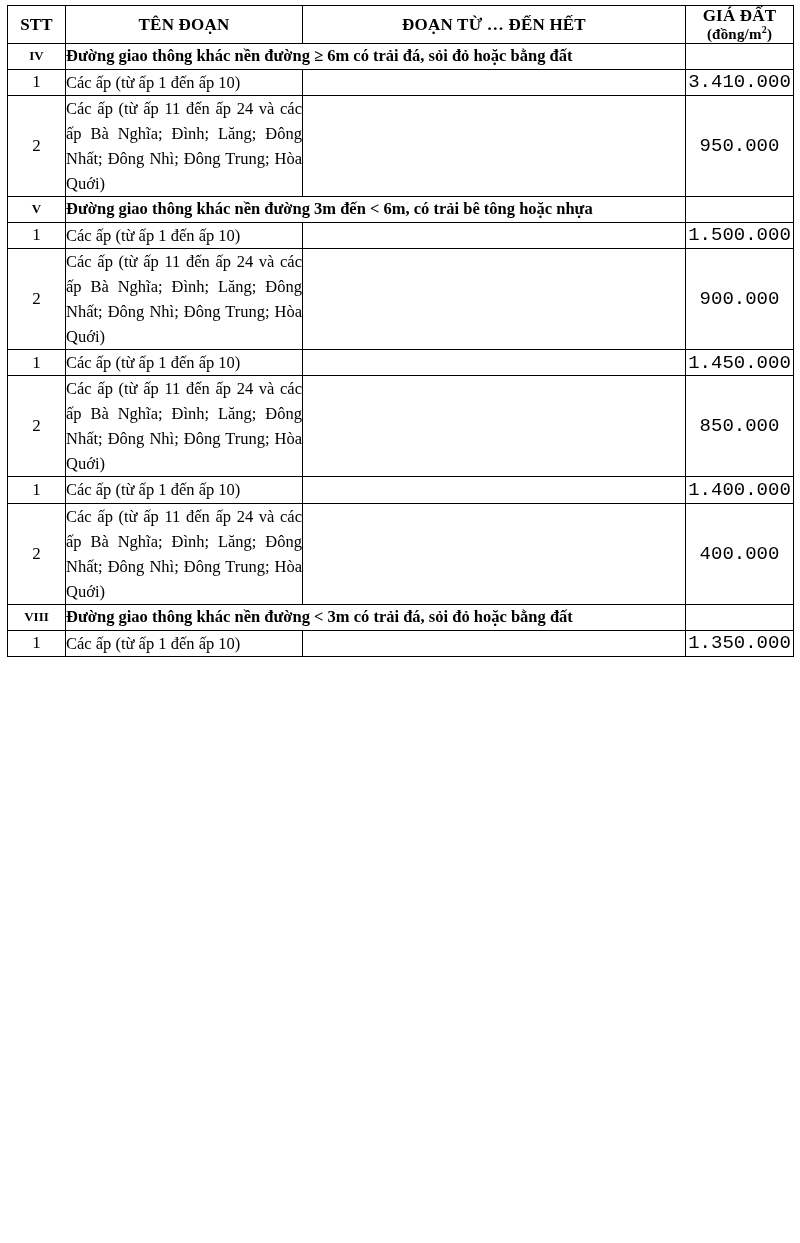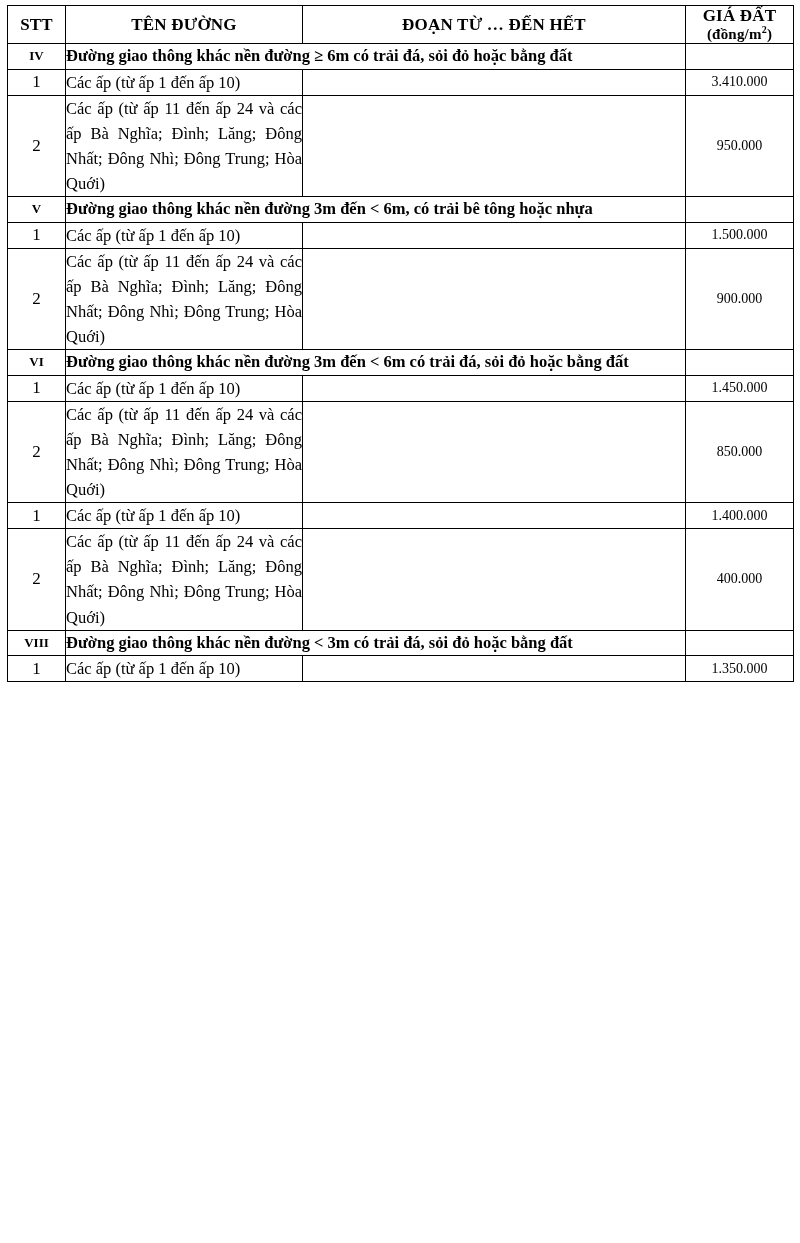--- a/index.html
+++ b/index.html
@@ -94,41 +94,42 @@
     text-align: justify;
     text-align-last: left;
   }
 
   .cell-segment {
     text-align: center;
   }
 
   .cell-price {
     text-align: center;
-    font-size: 14px;
+    font-size: 19px;
     white-space: nowrap;
+    font-family: Liberation Mono, monospace;
   }
 </style>
 </head>
 <body>
 
 <div class="page">
 
   <table class="price-table">
     <colgroup>
       <col class="c-stt">
       <col class="c-name">
       <col class="c-segment">
       <col class="c-price">
     </colgroup>
 
     <thead>
       <tr>
         <th>STT</th>
-        <th>TÊN ĐƯỜNG</th>
+        <th>TÊN ĐOẠN</th>
         <th>ĐOẠN TỪ … ĐẾN HẾT</th>
         <th>
           <span>GIÁ ĐẤT</span>
           <span class="hdr-sub">(đồng/m<sup>2</sup>)</span>
         </th>
       </tr>
     </thead>
 
     <tbody id="table-body">
         <tr>
@@ -159,25 +160,20 @@
           <td class="cell-segment"></td>
           <td class="cell-price">1.500.000</td>
         </tr>
         <tr>
           <td class="cell-stt">2</td>
           <td class="cell-name">Các ấp (từ ấp 11 đến ấp 24 và các ấp Bà Nghĩa; Đình; Lăng; Đông Nhất; Đông Nhì; Đông Trung; Hòa Quới)</td>
           <td class="cell-segment"></td>
           <td class="cell-price">900.000</td>
         </tr>
         <tr>
-          <td class="cell-stt roman">VI</td>
-          <td colspan="2" class="cell-section justify">Đường giao thông khác nền đường 3m đến &lt; 6m có trải đá, sỏi đỏ hoặc bằng đất</td>
-          <td class="cell-price"></td>
-        </tr>
-        <tr>
           <td class="cell-stt">1</td>
           <td class="cell-name">Các ấp (từ ấp 1 đến ấp 10)</td>
           <td class="cell-segment"></td>
           <td class="cell-price">1.450.000</td>
         </tr>
         <tr>
           <td class="cell-stt">2</td>
           <td class="cell-name">Các ấp (từ ấp 11 đến ấp 24 và các ấp Bà Nghĩa; Đình; Lăng; Đông Nhất; Đông Nhì; Đông Trung; Hòa Quới)</td>
           <td class="cell-segment"></td>
           <td class="cell-price">850.000</td>

